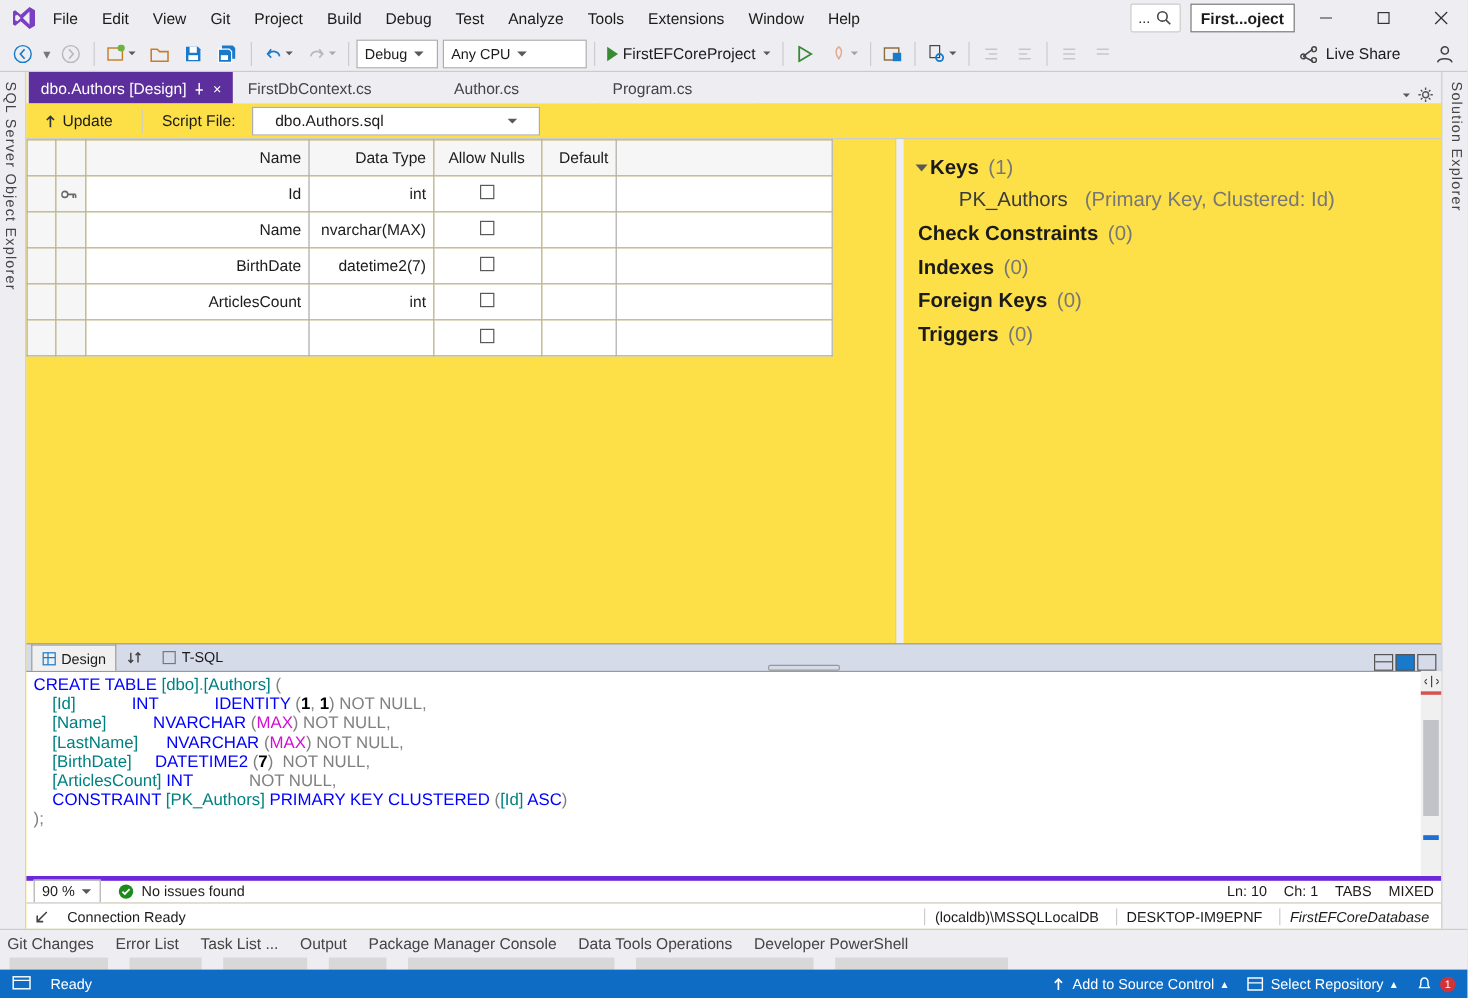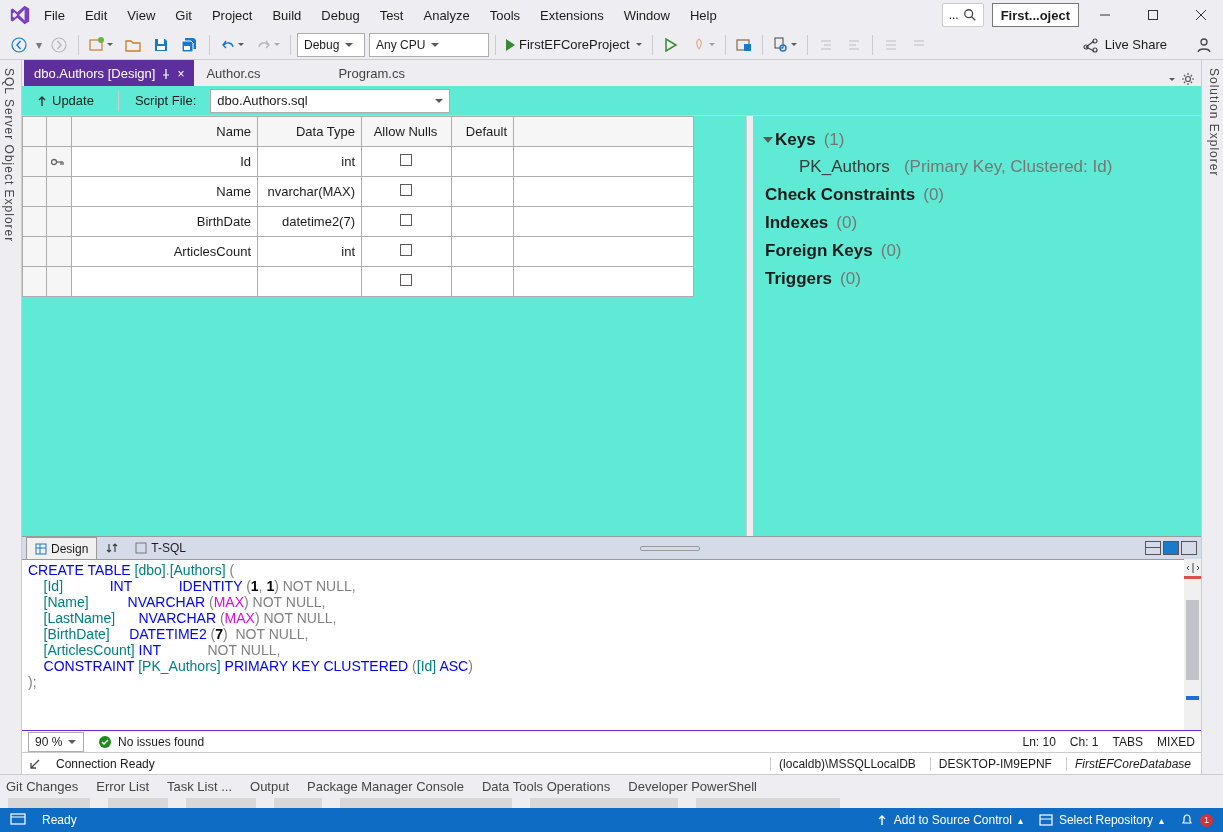--- a/index.html
+++ b/index.html
@@ -15,56 +15,56 @@
 .tb-btn { display:flex; align-items:center; justify-content:center; height:24px; min-width:24px; padding:0 3px; cursor:pointer; border:1px solid transparent; }
 .tb-sep { width:1px; height:20px; background:#ccc; margin:0 2px; }
 .tb-dropdown { display:flex; align-items:center; border:1px solid #adadad; background:#fff; height:24px; padding:0 4px 0 6px; gap:6px; font-size:12px; cursor:pointer; }
 .arrow-dn { width:0; height:0; border-left:4px solid transparent; border-right:4px solid transparent; border-top:4px solid #595959; }
 .arrow-dn-sm { width:0; height:0; border-left:3px solid transparent; border-right:3px solid transparent; border-top:3px solid #595959; margin-left:2px;}
 .play-tri { width:0; height:0; border-top:6px solid transparent; border-bottom:6px solid transparent; border-left:9px solid #388a34; }
 .live-share { margin-left:auto; display:flex; align-items:center; gap:6px; height:24px; padding:0 10px; cursor:pointer; font-size:13px;}
 .content-area { display:flex; flex:1; min-height:0; }
 .sidebar { width:22px; background:#eeeef2; border-left:1px solid #ccc; writing-mode:vertical-rl; text-orientation:mixed; padding:8px 2px; font-size:12px; cursor:pointer; color:#444; letter-spacing:1px;}
 .sidebar.left { border-right:1px solid #ccc; border-left:none; writing-mode:vertical-lr; }
-.main-panel { flex:1; display:flex; flex-direction:column; background:#5eead4; min-width:0;}
+.main-panel { flex:1; display:flex; flex-direction:column; background:#fde047; min-width:0;}
 .doc-tabs { display:flex; height:26px; background:#eeeef2; align-items:flex-end; gap:2px; padding-left:2px;}
 .doc-tab { height:26px; display:flex; align-items:center; padding:0 10px; font-size:13px; cursor:pointer; border-top:1px solid transparent; position:relative; gap:6px;}
 .doc-tab.active { background:#5d2f9c; color:#fff;}
 .doc-tab.inactive { background:#eeeef2; color:#444;}
 .doc-tab.wide { width:170px; justify-content:flex-start;}
 .tab-tail { margin-left:auto; display:flex; align-items:center; gap:6px; padding-right:6px;}
 .update-bar { display:flex; align-items:center; height:30px; border-bottom:1px solid #ccc; padding:0 6px; gap:14px;}
 .update-btn { display:flex; align-items:center; gap:4px; padding:2px 8px; cursor:pointer; height:24px;}
-.script-input { border:1px solid #adadad; height:24px; width:240px; padding:0 6px; display:flex; align-items:center; background:#fff; justify-content:space-between; font-size:13px;}
+.script-input { border:1px solid #adadad; height:24px; width:240px; padding:0 18px; display:flex; align-items:center; background:#fff; justify-content:space-between; font-size:13px;}
 .designer-split { display:flex; flex:1; min-height:0;}
 .grid-panel { flex:1; min-width:0; border-right:1px solid #ccc; overflow:hidden;}
 .grid-table { border-collapse:collapse; font-size:13px; }
 .grid-table th, .grid-table td { border:1px solid #adadad; height:30px; text-align:right; padding:0 6px 0 4px; background:#fff;}
 .grid-table th { background:#f6f6f6; font-weight:400;}
 .grid-table .hcol { background:#f6f6f6; width:24px;}
 .chk { width:12px; height:12px; border:1px solid #595959; display:inline-block;}
 .meta-panel { width:448px; padding:10px 10px; font-size:17px;}
 .meta-row { display:flex; align-items:center; gap:4px; padding:4px 0 4px 2px;}
 .meta-row .tri { width:0; height:0; border-top:5px solid transparent; border-bottom:5px solid transparent; border-left:6px solid #595959; transform:rotate(90deg);}
 .meta-row b { font-weight:600; margin-right:4px;}
 .meta-sub { padding:3px 0 4px 36px; color:#3b3b3b;}
-.bottom-tabs { display:flex; align-items:center; height:24px; background:#d6dbe9; border-top:1px solid #9a9a9a; border-bottom:1px solid #9a9a9a; padding:0 4px;}
+.bottom-tabs { display:flex; align-items:flex-end; height:24px; background:#d6dbe9; border-top:1px solid #9a9a9a; border-bottom:1px solid #9a9a9a; padding:0 4px;}
 .bottom-tab { display:flex; align-items:center; gap:4px; height:22px; padding:0 8px; cursor:pointer; font-size:12px;}
 .bottom-tab.active { background:#f0f0f0; border:1px solid #9a9a9a; border-bottom:none;}
 .sql-editor { flex:0 0 170px; display:flex; background:#fff; font-family:Consolas,monospace; font-size:14px; position:relative;}
 .gutter { width:100px; text-align:right; color:#2b91af; padding:2px 26px 2px 0; border-right:1px solid #eee;}
 .code { padding:2px 6px; white-space:pre; }
 .kw { color:#0000ff; }
 .br { color:#008080; }
 .num { color:#000; font-weight:600;}
 .gr { color:#808080; }
 .mx { color:#d40fd4; }
 .sb { position:absolute; right:0; top:0; width:17px; bottom:0; background:#f0f0f0;}
 .sb-thumb { background:#c2c3c9; width:13px; margin:0 auto;}
-.status-editor { display:flex; align-items:center; height:22px; background:#fff; border-top:1px solid #6d28d9; padding:0 6px; gap:14px;}
+.status-editor { display:flex; align-items:center; height:22px; background:#fff; border-top:4px solid #6d28d9; padding:0 6px; gap:14px;}
 .status-editor .spacer { flex:1;}
 .conn-bar { display:flex; align-items:center; height:22px; border-top:1px solid #ccc; padding:0 6px; gap:14px; background:#fff;}
 .conn-bar .spacer { flex:1;}
 .bottom-panel-tabs { display:flex; align-items:center; height:24px; background:#eeeef2; padding:4px 6px; gap:18px; border-top:1px solid #ccc; font-size:13px; color:#444;}
 .status-bar { display:flex; align-items:center; height:24px; background:#0e6cc4; color:#fff; padding:0 10px; gap:16px; font-size:12px;}
 .status-bar .spacer { flex:1;}
 .status-item { display:flex; align-items:center; gap:6px; cursor:pointer;}
 svg { display:block; }
 .shadow-row { display:flex; gap:18px; padding:0 8px;}
 .shadow-box { height:10px; background:#d8d8d8; flex-grow:0; }
@@ -259,20 +259,23 @@
   <div class="main-panel">
 
     <div class="doc-tabs">
       <div class="doc-tab active">
         <span>dbo.Authors [Design]</span>
         <svg width="10" height="10">
             <path d="M5 0v6M2 6h6M5 6v4" stroke="#fff" stroke-width="1.2"></path>
           </svg>
         <span style="font-size:12px;">×</span>
       </div>
+      <div class="doc-tab inactive wide">
+          <span>FirstDbContext.cs</span>
+        </div>
       <div class="doc-tab inactive" style="width:130px;">
           <span>Author.cs</span>
         </div>
       <div class="doc-tab inactive" style="width:130px;">
           <span>Program.cs</span>
         </div>
       <div class="tab-tail">
         <div class="arrow-dn-sm"></div>
         <svg width="14" height="14">
             <circle cx="7" cy="7" r="2.5" fill="none" stroke="#555" stroke-width="1.2"></circle>

